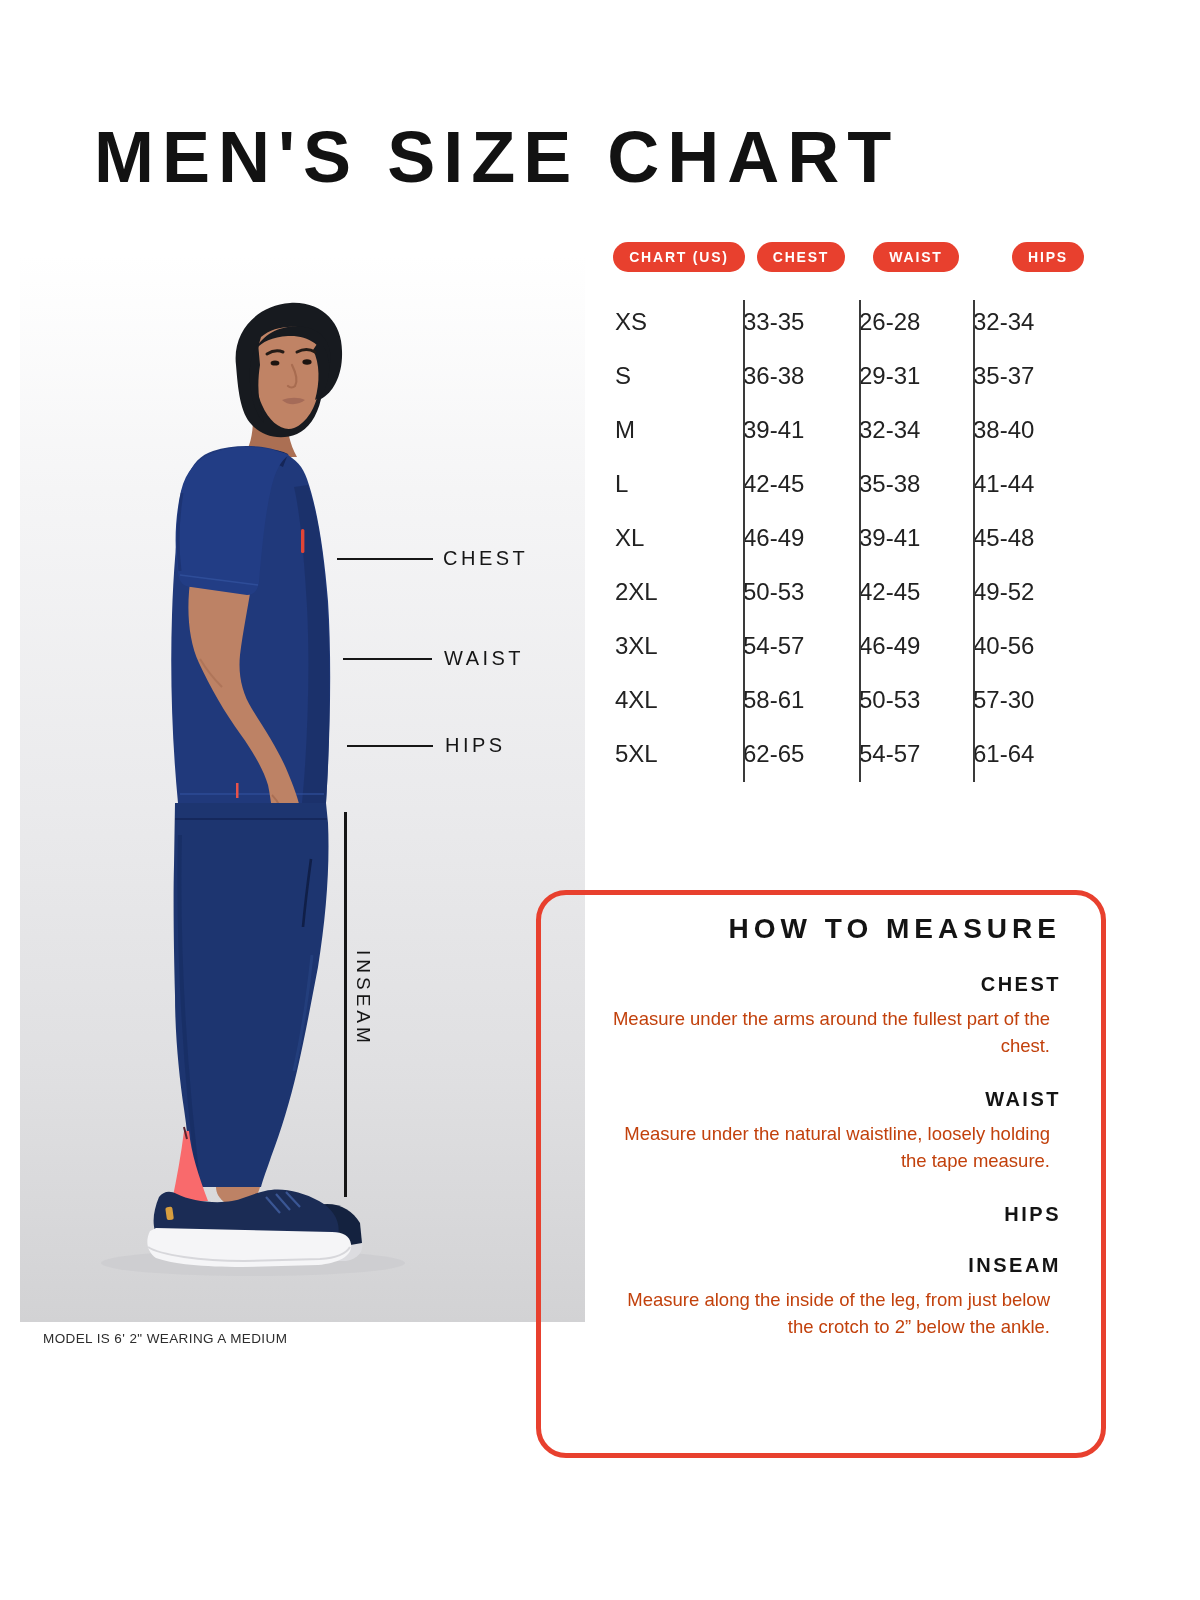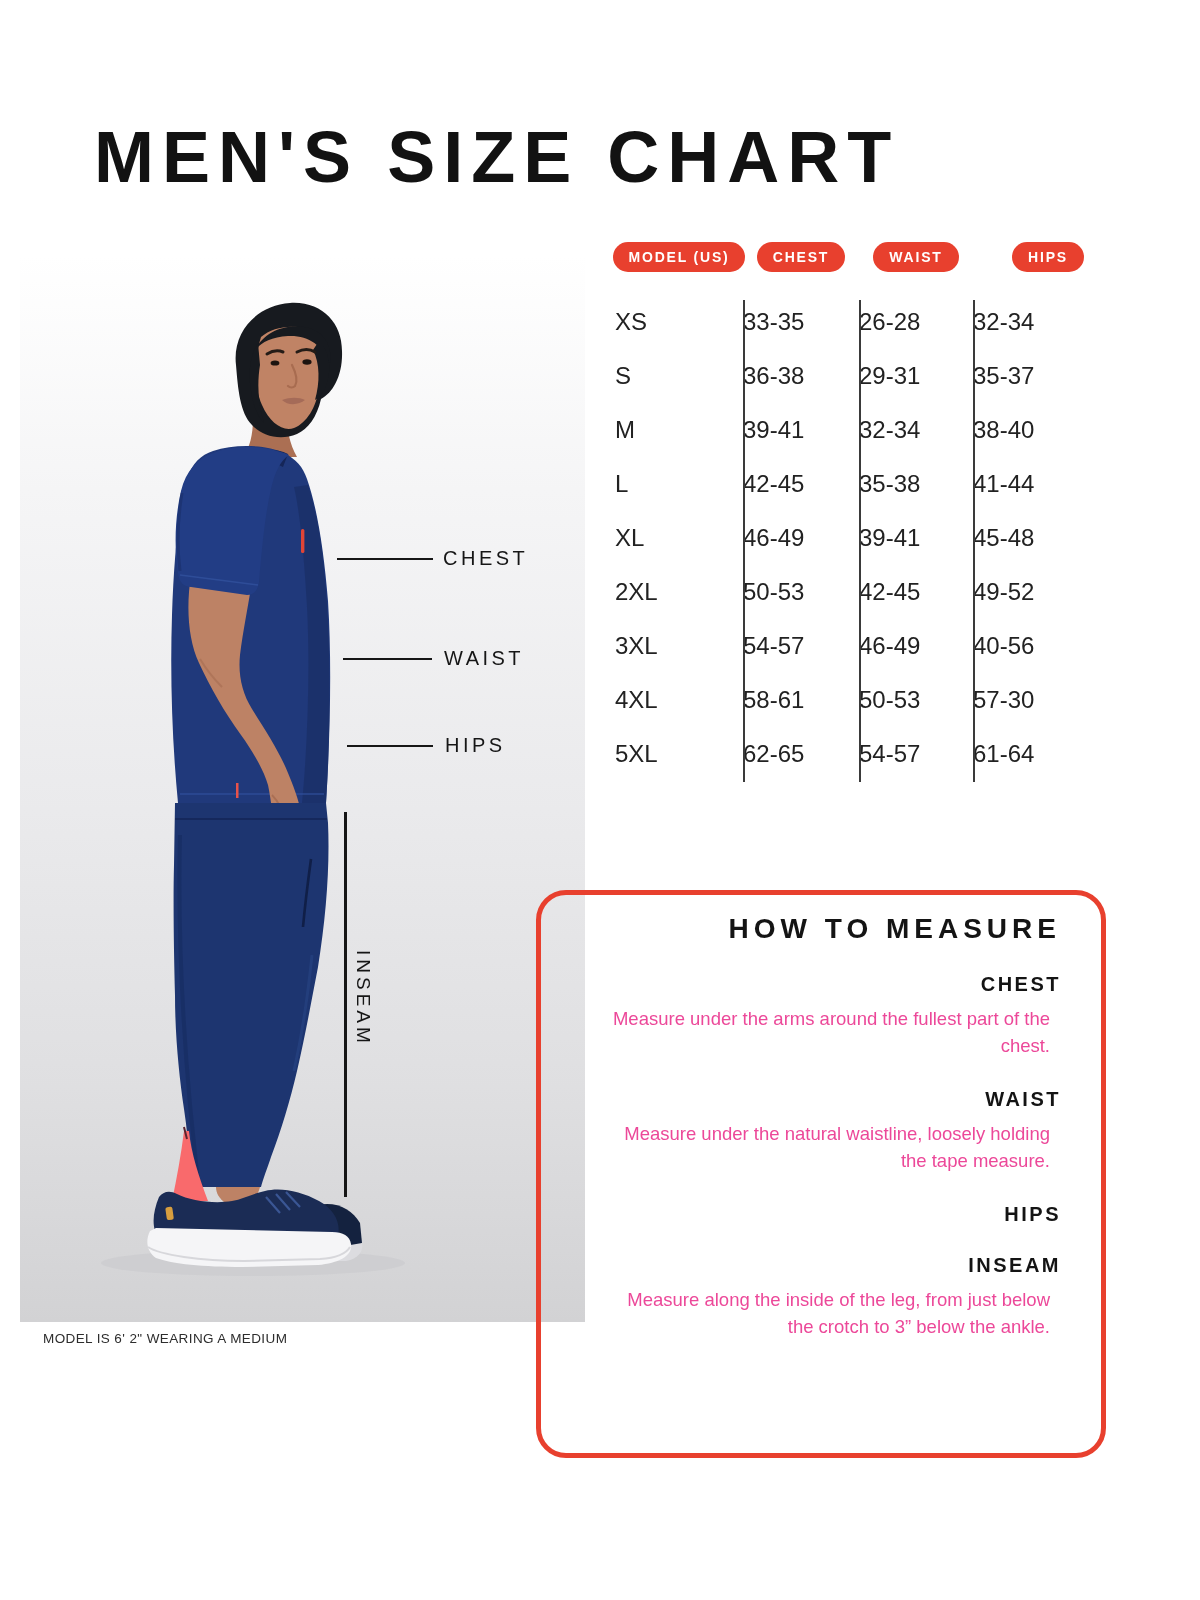--- a/index.html
+++ b/index.html
@@ -57,21 +57,21 @@
     left:536px;top:890px;width:570px;height:568px;box-sizing:border-box;
     border:5px solid #e8402e;border-radius:30px;z-index:3;background:transparent;
     padding:18px 40px 0 57px;
     text-align:right;
   }
   .htm-title{
     margin:0 0 4px 0;font-size:28px;font-weight:800;letter-spacing:5px;color:#141414;
     white-space:nowrap;
   }
   .htm-h{font-size:20px;font-weight:800;letter-spacing:2.5px;color:#141414;margin:28px 0 9px 0;}
-  .htm-p{font-size:18.5px;line-height:1.48;color:#ec4899;margin:0;max-width:452px;}
+  .htm-p{font-size:18.5px;line-height:1.48;color:#c2410c;margin:0;max-width:452px;}
 </style>
 </head>
 <body>
 
 <div class="abs page-title">MEN'S SIZE CHART</div>
 
 <div class="abs photo">
   <svg width="565" height="1067" viewBox="0 0 565 1067" aria-hidden="true">
 
     <ellipse cx="233" cy="1008" rx="152" ry="13" fill="#c8c8cc" opacity="0.55"></ellipse>
@@ -141,21 +141,21 @@
 
   <div class="abs inseam-line" style="left:324px;top:557px;height:385px;"></div>
   <div class="abs inseam-label" style="left:333px;top:695px;">INSEAM</div>
 </div>
 
 <div class="abs caption">MODEL IS 6' 2" WEARING A MEDIUM</div>
 
 <div class="abs size-table">
   <div class="thead">
     <div class="th-cell">
-        <span class="pill">MODEL (US)</span>
+        <span class="pill">CHART (US)</span>
       </div>
     <div class="th-cell">
         <span class="pill">CHEST</span>
       </div>
     <div class="th-cell">
         <span class="pill">WAIST</span>
       </div>
     <div class="th-cell">
         <span class="pill">HIPS</span>
       </div>
@@ -224,15 +224,15 @@
 
 <div class="abs measure-box">
   <h2 class="htm-title">HOW TO MEASURE</h2>
   <div id="htm-sections">
       <div class="htm-h">CHEST</div>
       <p class="htm-p">Measure under the arms around the fullest part of the chest.</p>
       <div class="htm-h">WAIST</div>
       <p class="htm-p">Measure under the natural waistline, loosely holding the tape measure.</p>
       <div class="htm-h">HIPS</div>
       <div class="htm-h">INSEAM</div>
-      <p class="htm-p">Measure along the inside of the leg, from just below the crotch to 3” below the ankle.</p>
+      <p class="htm-p">Measure along the inside of the leg, from just below the crotch to 2” below the ankle.</p>
     </div>
 </div>
 
 </body></html>

